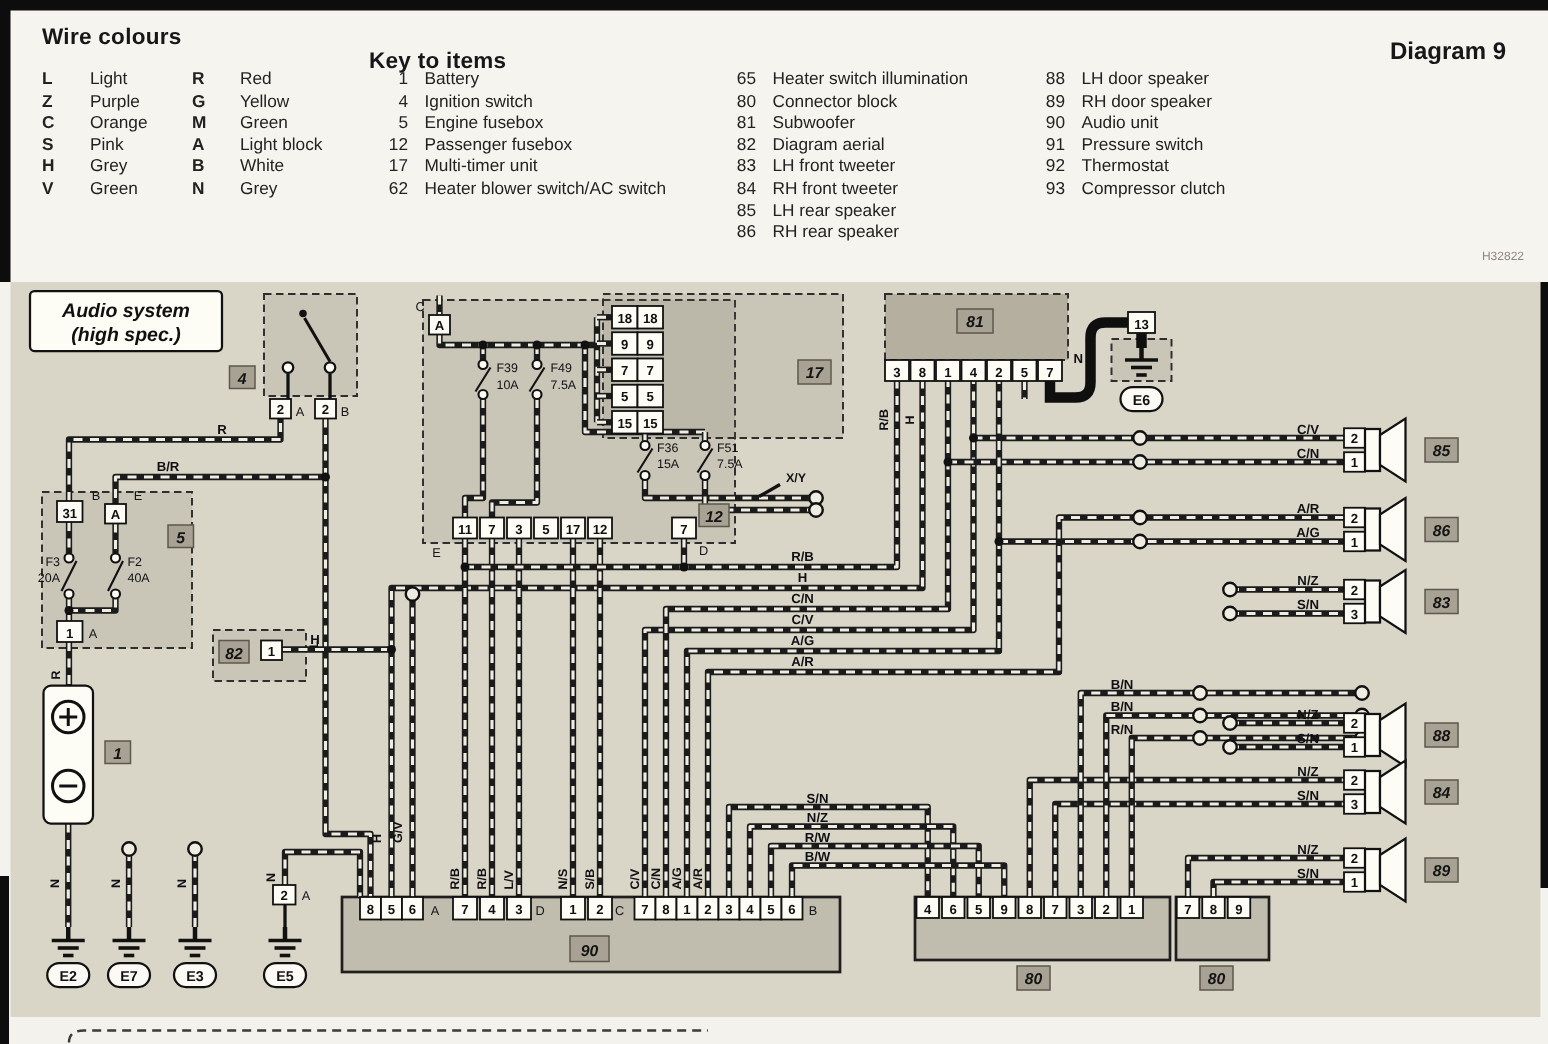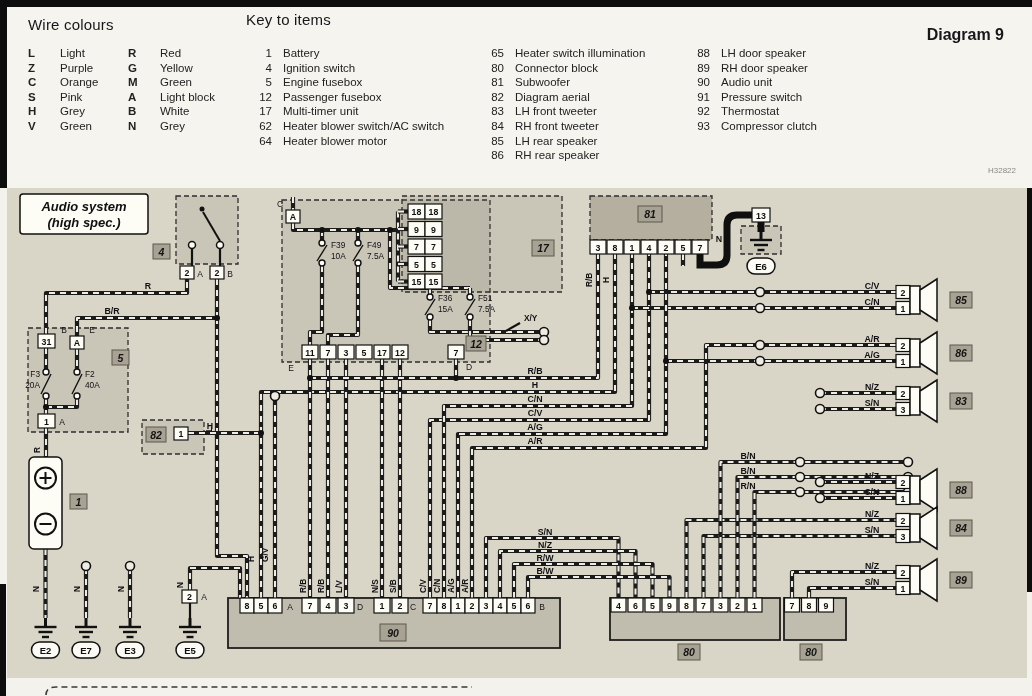--- a/index.html
+++ b/index.html
@@ -1,25 +1,25 @@
 <!DOCTYPE html>
 <html><head>
 <meta charset="utf-8">
 <style>
 *{margin:0;padding:0;box-sizing:border-box}
 html,body{width:1032px;height:696px;overflow:hidden}
 body{font-family:"Liberation Sans",sans-serif;background:#f4f2ec;position:relative}
 .hdr{position:absolute;top:0;left:0;width:1032px;height:188px;background:#f6f4ee;z-index:2}
 .bar-top{position:absolute;top:0;left:0;width:1032px;height:7px;background:#0d0d0d}
 .bar-left{position:absolute;top:0;left:0;width:7px;height:188px;background:#0d0d0d}
-.h1{font-size:15px;font-weight:normal;color:#17171a;letter-spacing:.2px}
+.h1{font-size:15px;font-weight:bold;color:#17171a;letter-spacing:.2px}
 .wc-block{position:absolute;left:28px;top:16px}
 .wc-grid{display:grid;grid-template-columns:32px 68px 32px 84px;margin-top:13px;font-size:11.5px;line-height:14.6px;color:#222}
 .code{font-weight:bold}
-.ki-title{position:absolute;left:246px;top:11px}
+.ki-title{position:absolute;left:246px;top:32px}
 .kcol{position:absolute;top:46px;font-size:11.5px;line-height:14.6px;color:#222}
 .krow{display:flex}
 .knum{width:26px;text-align:right;margin-right:11px}
 .dtitle{position:absolute;right:28px;top:26px;font-size:16px;font-weight:bold;color:#17171a}
 .ref{position:absolute;right:16px;top:166px;font-size:8px;color:#8a887f}
 svg{position:absolute;top:0;left:0;z-index:1}
 .w{fill:none;stroke:#1b1b1b;stroke-width:4.2;stroke-linejoin:round}
 .wd{fill:none;stroke:#efece1;stroke-width:2.1;stroke-dasharray:6 5;stroke-linejoin:round}
 .wt{fill:none;stroke:#0f0f0f;stroke-width:7}
 .tw{fill:none;stroke:#111;stroke-width:2.2}
@@ -699,24 +699,20 @@
         <span>Passenger fusebox</span>
       </div>
     <div class="krow">
         <span class="knum">17</span>
         <span>Multi-timer unit</span>
       </div>
     <div class="krow">
         <span class="knum">62</span>
         <span>Heater blower switch/AC switch</span>
       </div>
-    <div class="krow">
-        <span class="knum">64</span>
-        <span>Heater blower motor</span>
-      </div>
   </div>
 
   <div class="kcol" style="left:478px">
     <div class="krow">
         <span class="knum">65</span>
         <span>Heater switch illumination</span>
       </div>
     <div class="krow">
         <span class="knum">80</span>
         <span>Connector block</span>

